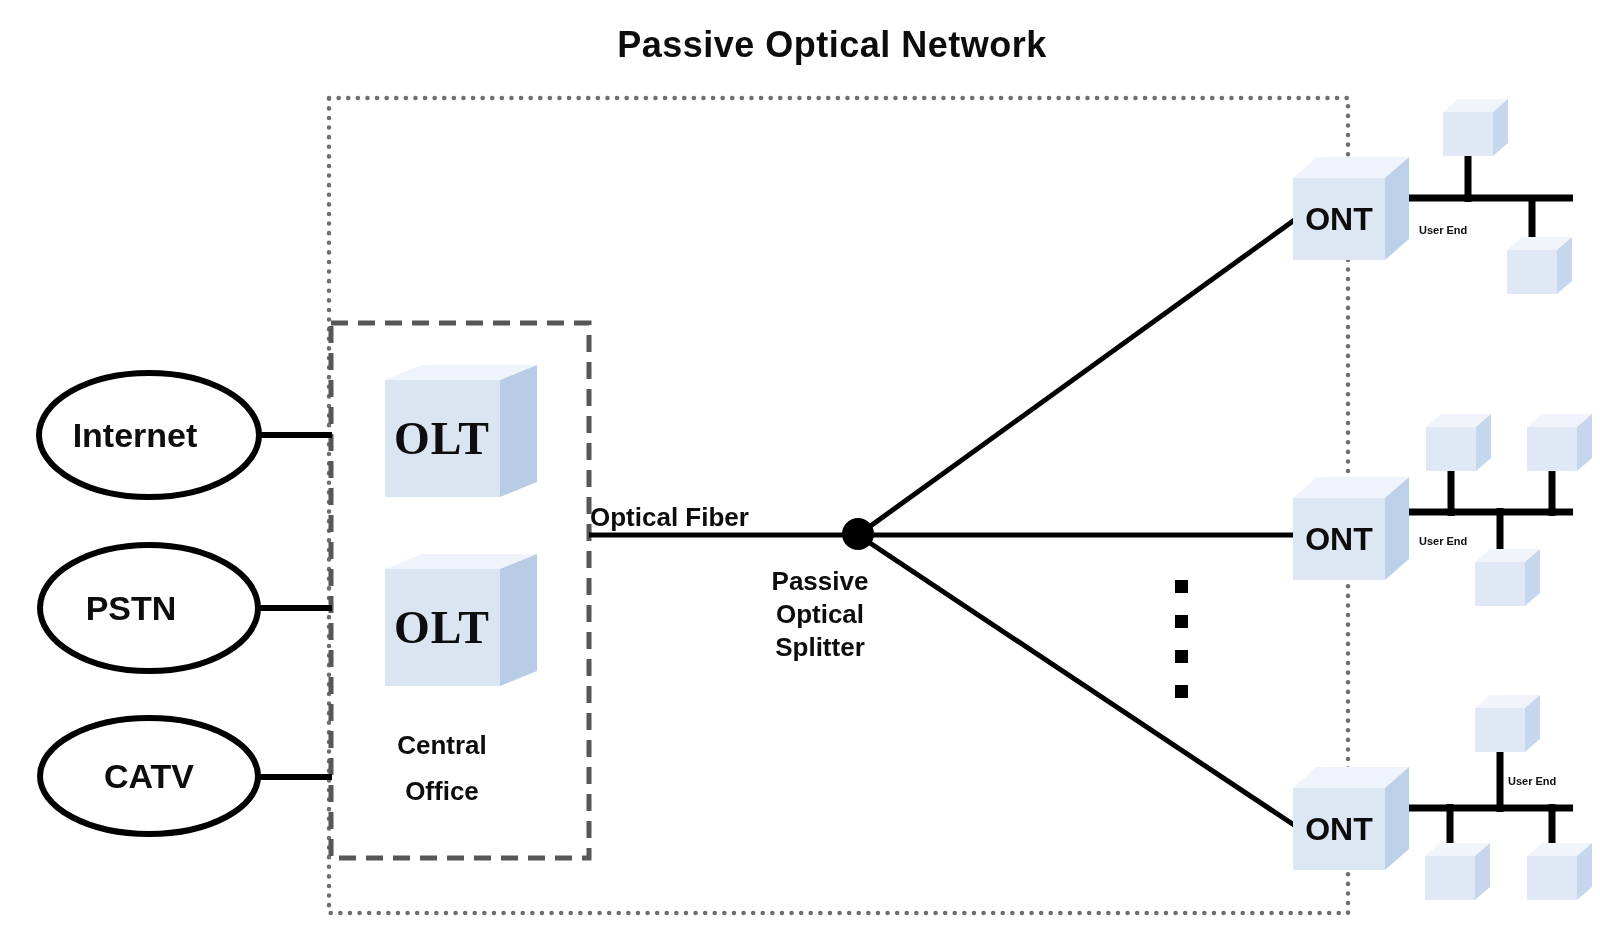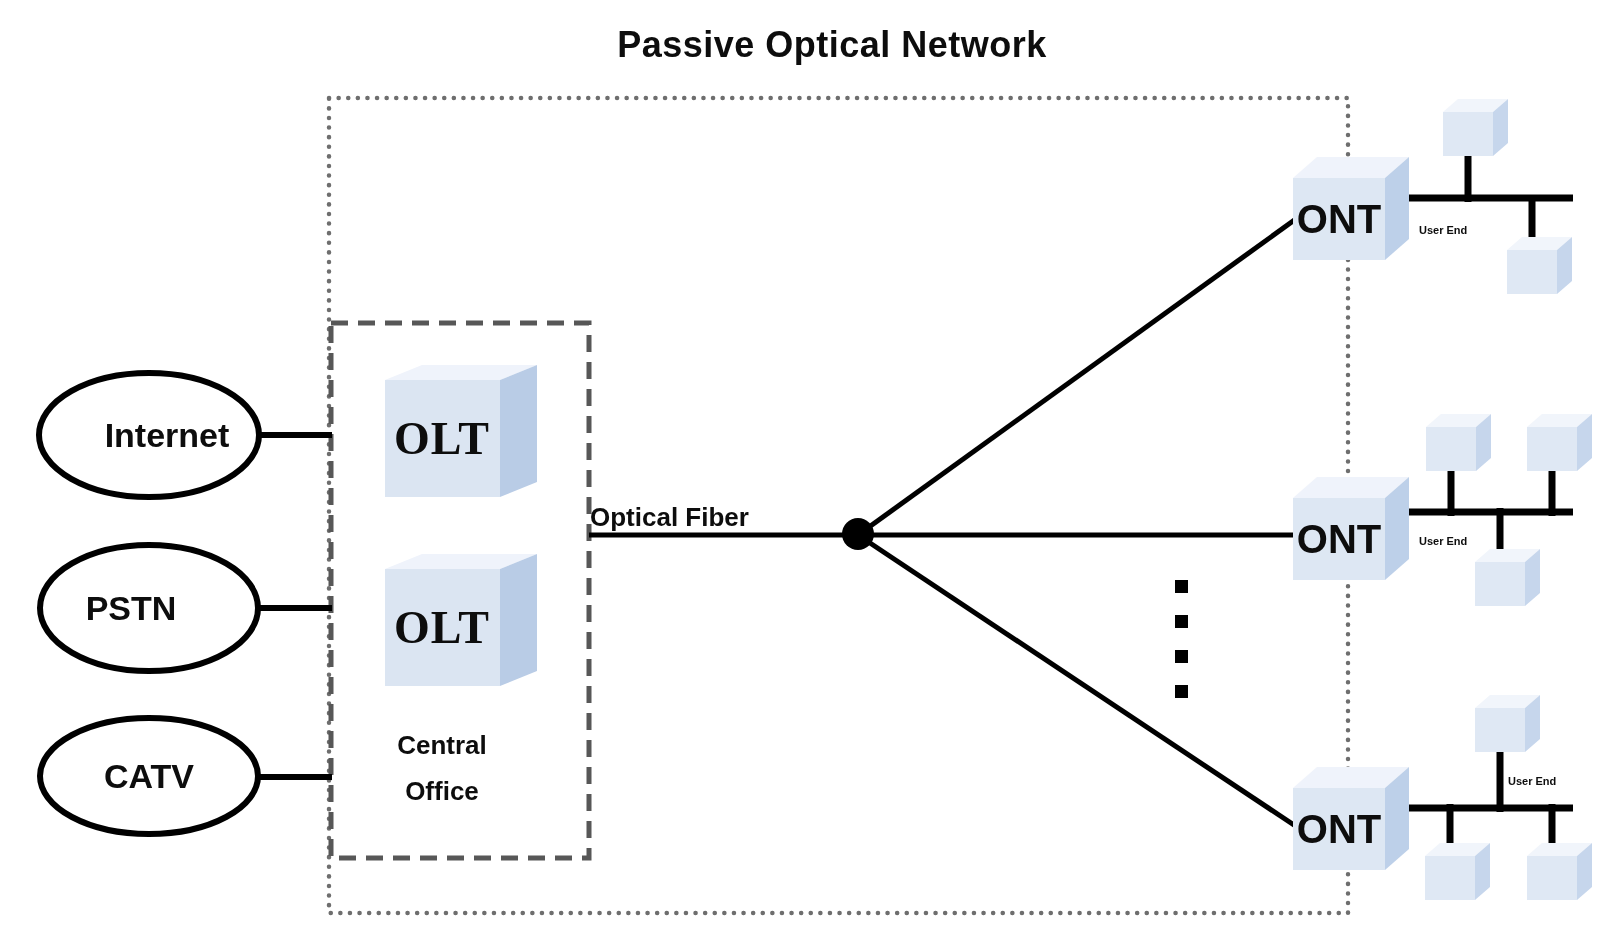--- a/index.html
+++ b/index.html
@@ -16,21 +16,21 @@
     color:#0d0d0d;
     font-weight:700;
     white-space:pre-line;
     text-align:center;
   }
   .center{transform:translate(-50%,-50%);}
   .vcenter{transform:translate(0,-50%);}
   .title{font-size:36px;letter-spacing:.5px;}
   .src{font-size:34px;}
   .olt{font-size:46px;letter-spacing:1px;font-family:Liberation Serif, serif;}
-  .ont{font-size:40px;}
+  .ont{font-size:32px;}
   .fiber{font-size:26px;}
   .multi{font-size:26px;line-height:33px;}
   .co{font-size:26px;line-height:46px;}
   .userend{font-size:11px;}
 </style>
 </head>
 <body>
 
 <div class="stage">
 
@@ -154,32 +154,35 @@
     <g fill="#000">
       <rect x="1175" y="580" width="13" height="13"></rect>
       <rect x="1175" y="615" width="13" height="13"></rect>
       <rect x="1175" y="650" width="13" height="13"></rect>
       <rect x="1175" y="685" width="13" height="13"></rect>
     </g>
   </svg>
 
   <div class="lbl title center" style="left:832px;top:45px;">Passive Optical Network</div>
 
-  <div class="lbl src center" style="left:167px;top:435px;">Internet</div>
+  <div class="lbl src center" style="left:135px;top:435px;">Internet</div>
   <div class="lbl src center" style="left:131px;top:608px;">PSTN</div>
   <div class="lbl src center" style="left:149px;top:776px;">CATV</div>
 
   <div class="lbl olt center" style="left:442px;top:438px;">OLT</div>
   <div class="lbl olt center" style="left:442px;top:627px;">OLT</div>
 
   <div class="lbl co center" style="left:442px;top:768px;">Central
 Office</div>
 
   <div class="lbl fiber vcenter" style="left:590px;top:501px;margin-top:16px;">Optical Fiber</div>
 
+  <div class="lbl multi center" style="left:820px;top:614px;">Passive
+Optical
+Splitter</div>
 
   <div class="lbl ont center" style="left:1339px;top:219px;">ONT</div>
   <div class="lbl ont center" style="left:1339px;top:539px;">ONT</div>
   <div class="lbl ont center" style="left:1339px;top:829px;">ONT</div>
 
   <div class="lbl userend vcenter" style="left:1419px;top:230px;">User End</div>
   <div class="lbl userend vcenter" style="left:1419px;top:541px;">User End</div>
   <div class="lbl userend vcenter" style="left:1508px;top:781px;">User End</div>
 
 </div>

